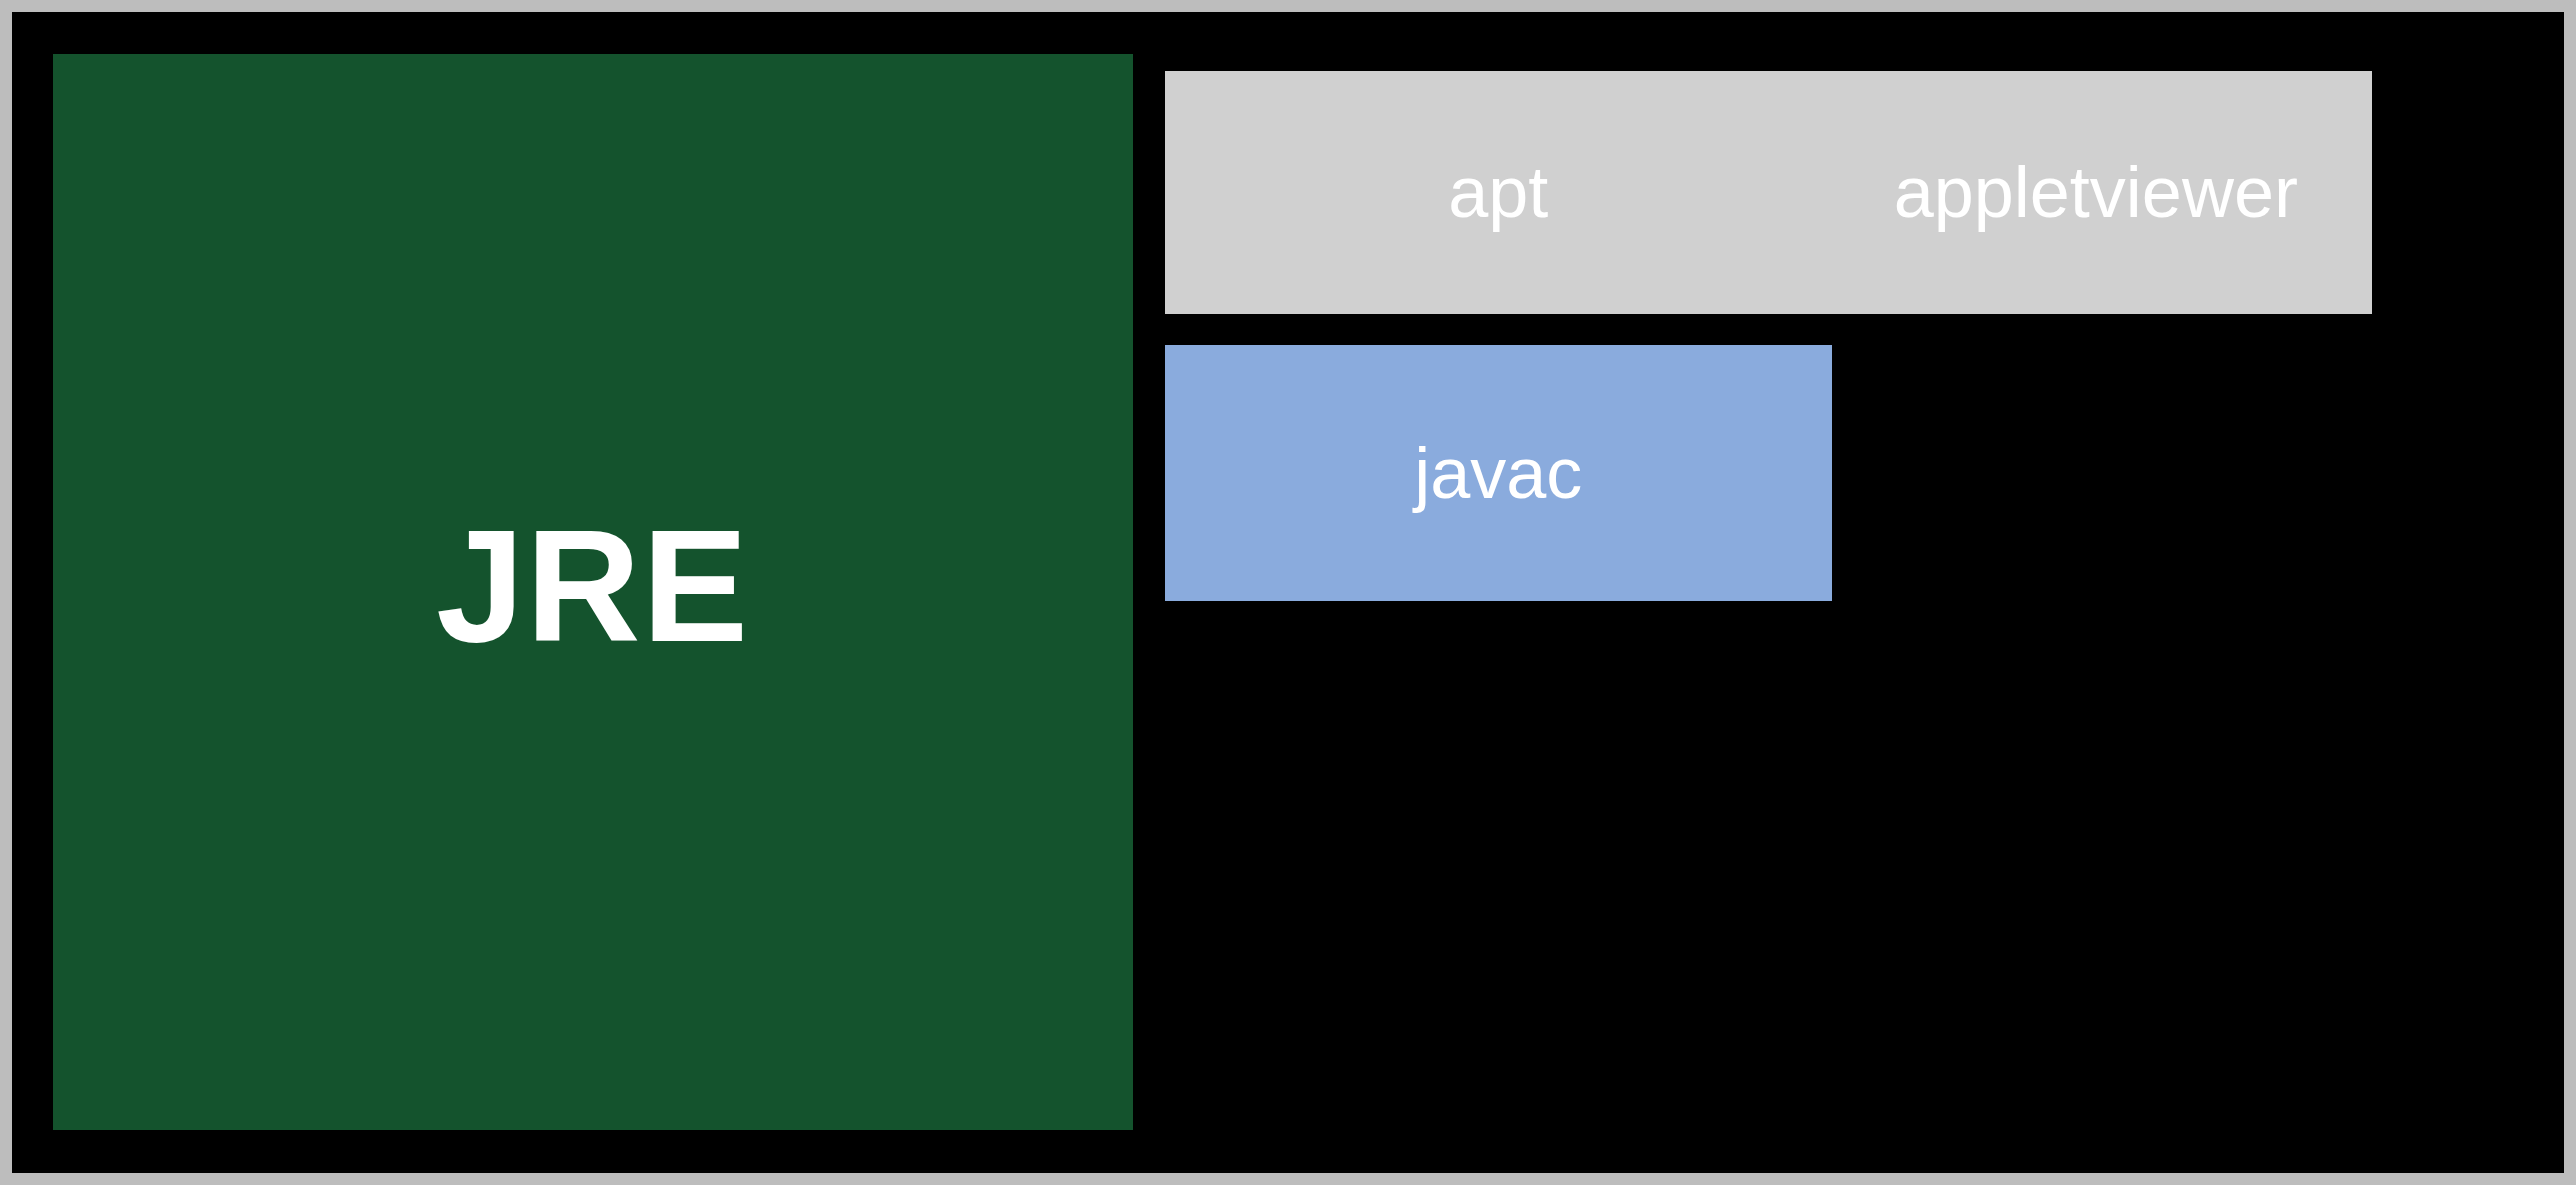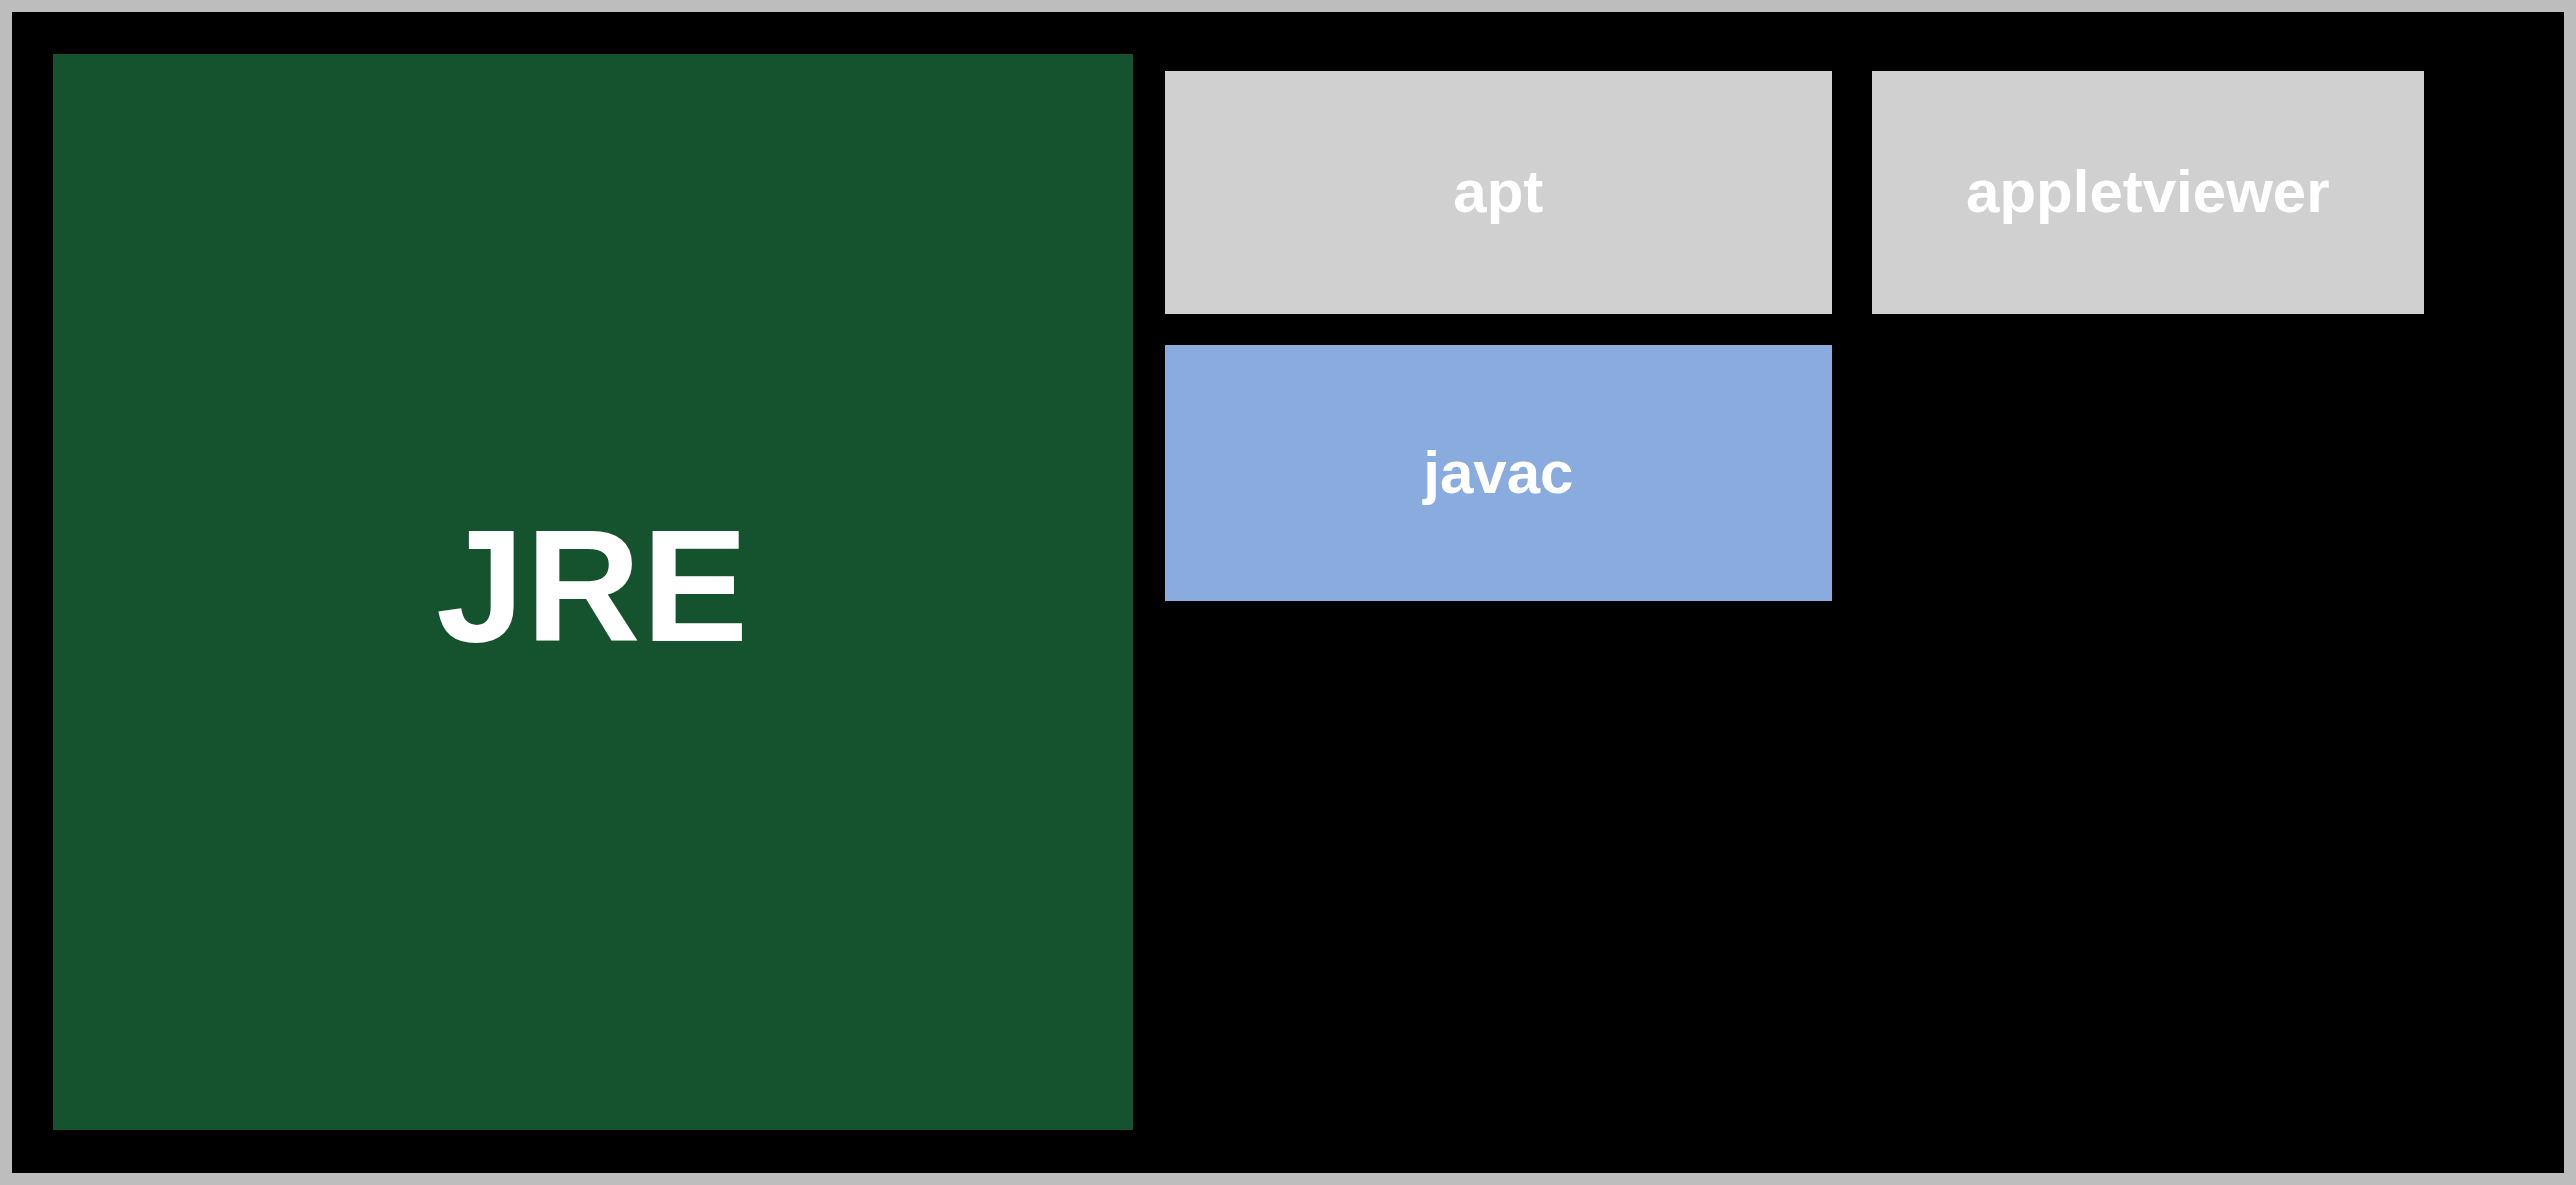--- a/index.html
+++ b/index.html
@@ -59,27 +59,27 @@
   }
 
   
   .tool-block {
     background: #d0d0d0;
   }
   .tool-block.highlight {
     background: #8aabdd;
   }
   .tool-block .label {
-    font-size: 60px;
-    font-weight: 700;
+    font-size: 72px;
+    font-weight: 400;
   }
 
   
   .col-1 { left: 1153px; width: 667px; }   
-  .col-2 { left: 1860px; width: 552px; }   
+  .col-2 { left: 1808px; width: 552px; }   
 
   
   .row-1 { top: 59px;  height: 243px; }    
   .row-2 { top: 333px; height: 256px; }    
   .row-3 { top: 621px; height: 256px; }    
 </style>
 </head>
 <body>
 
 <div id="canvas">

